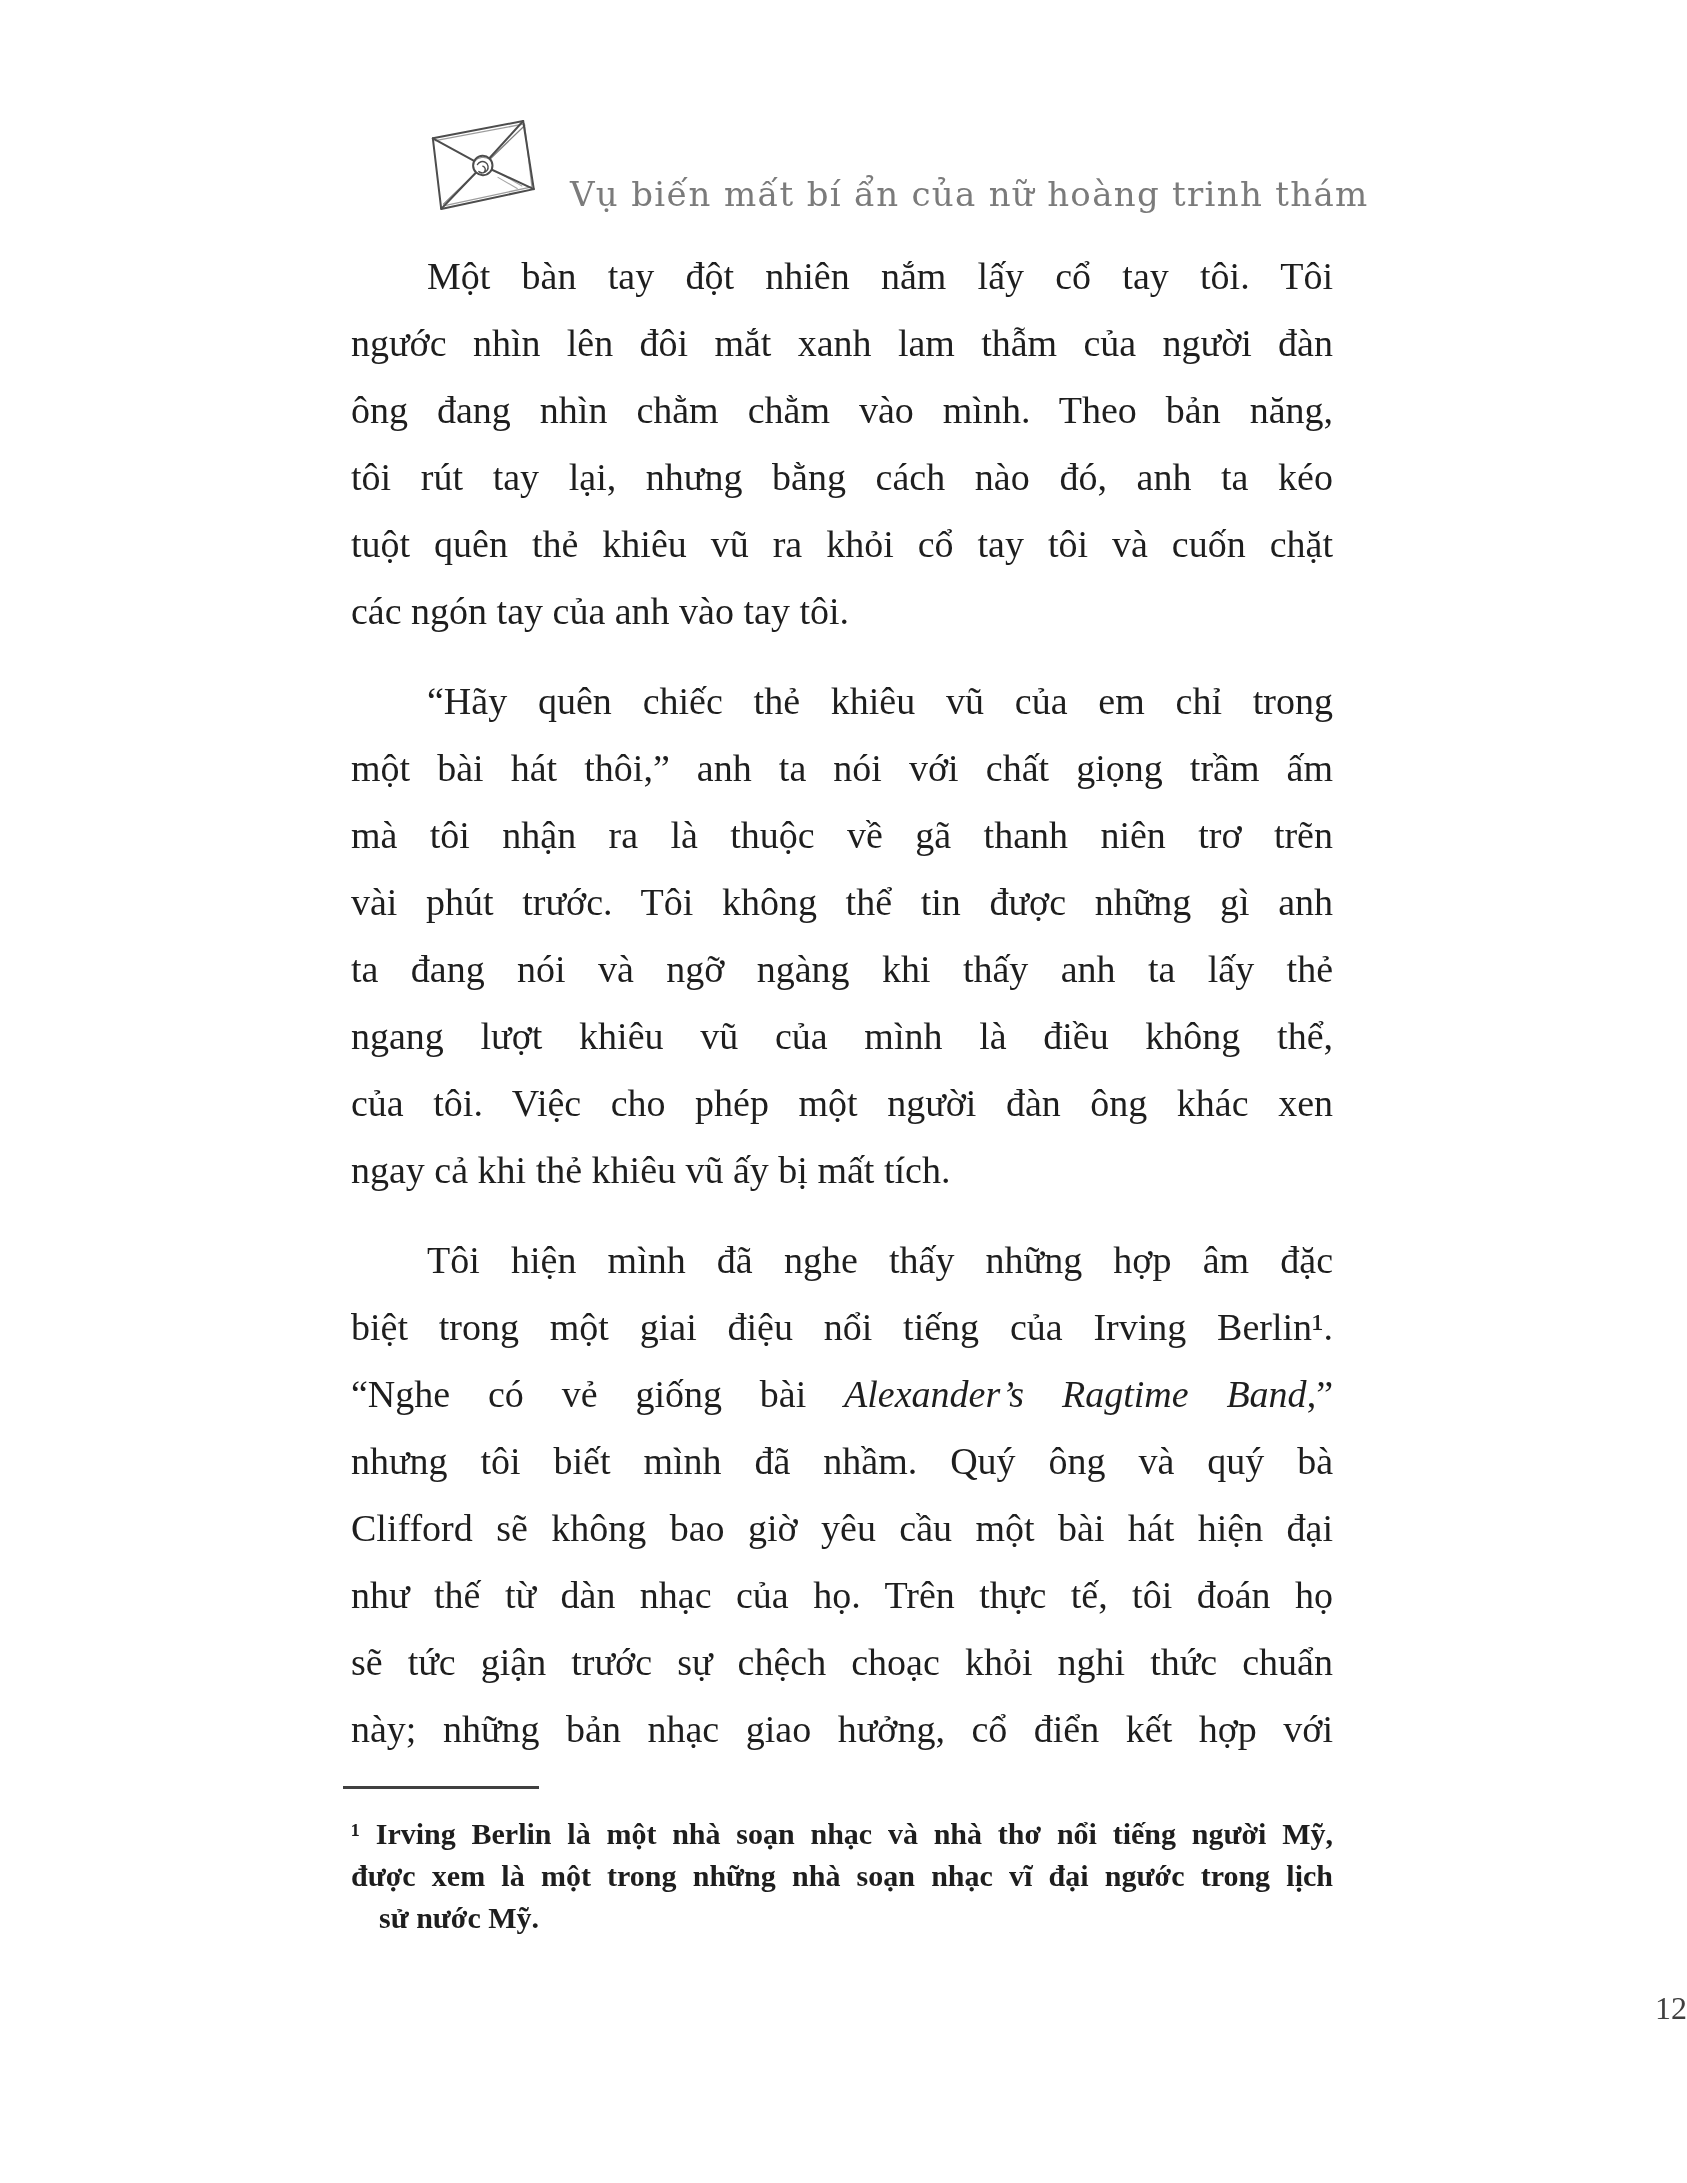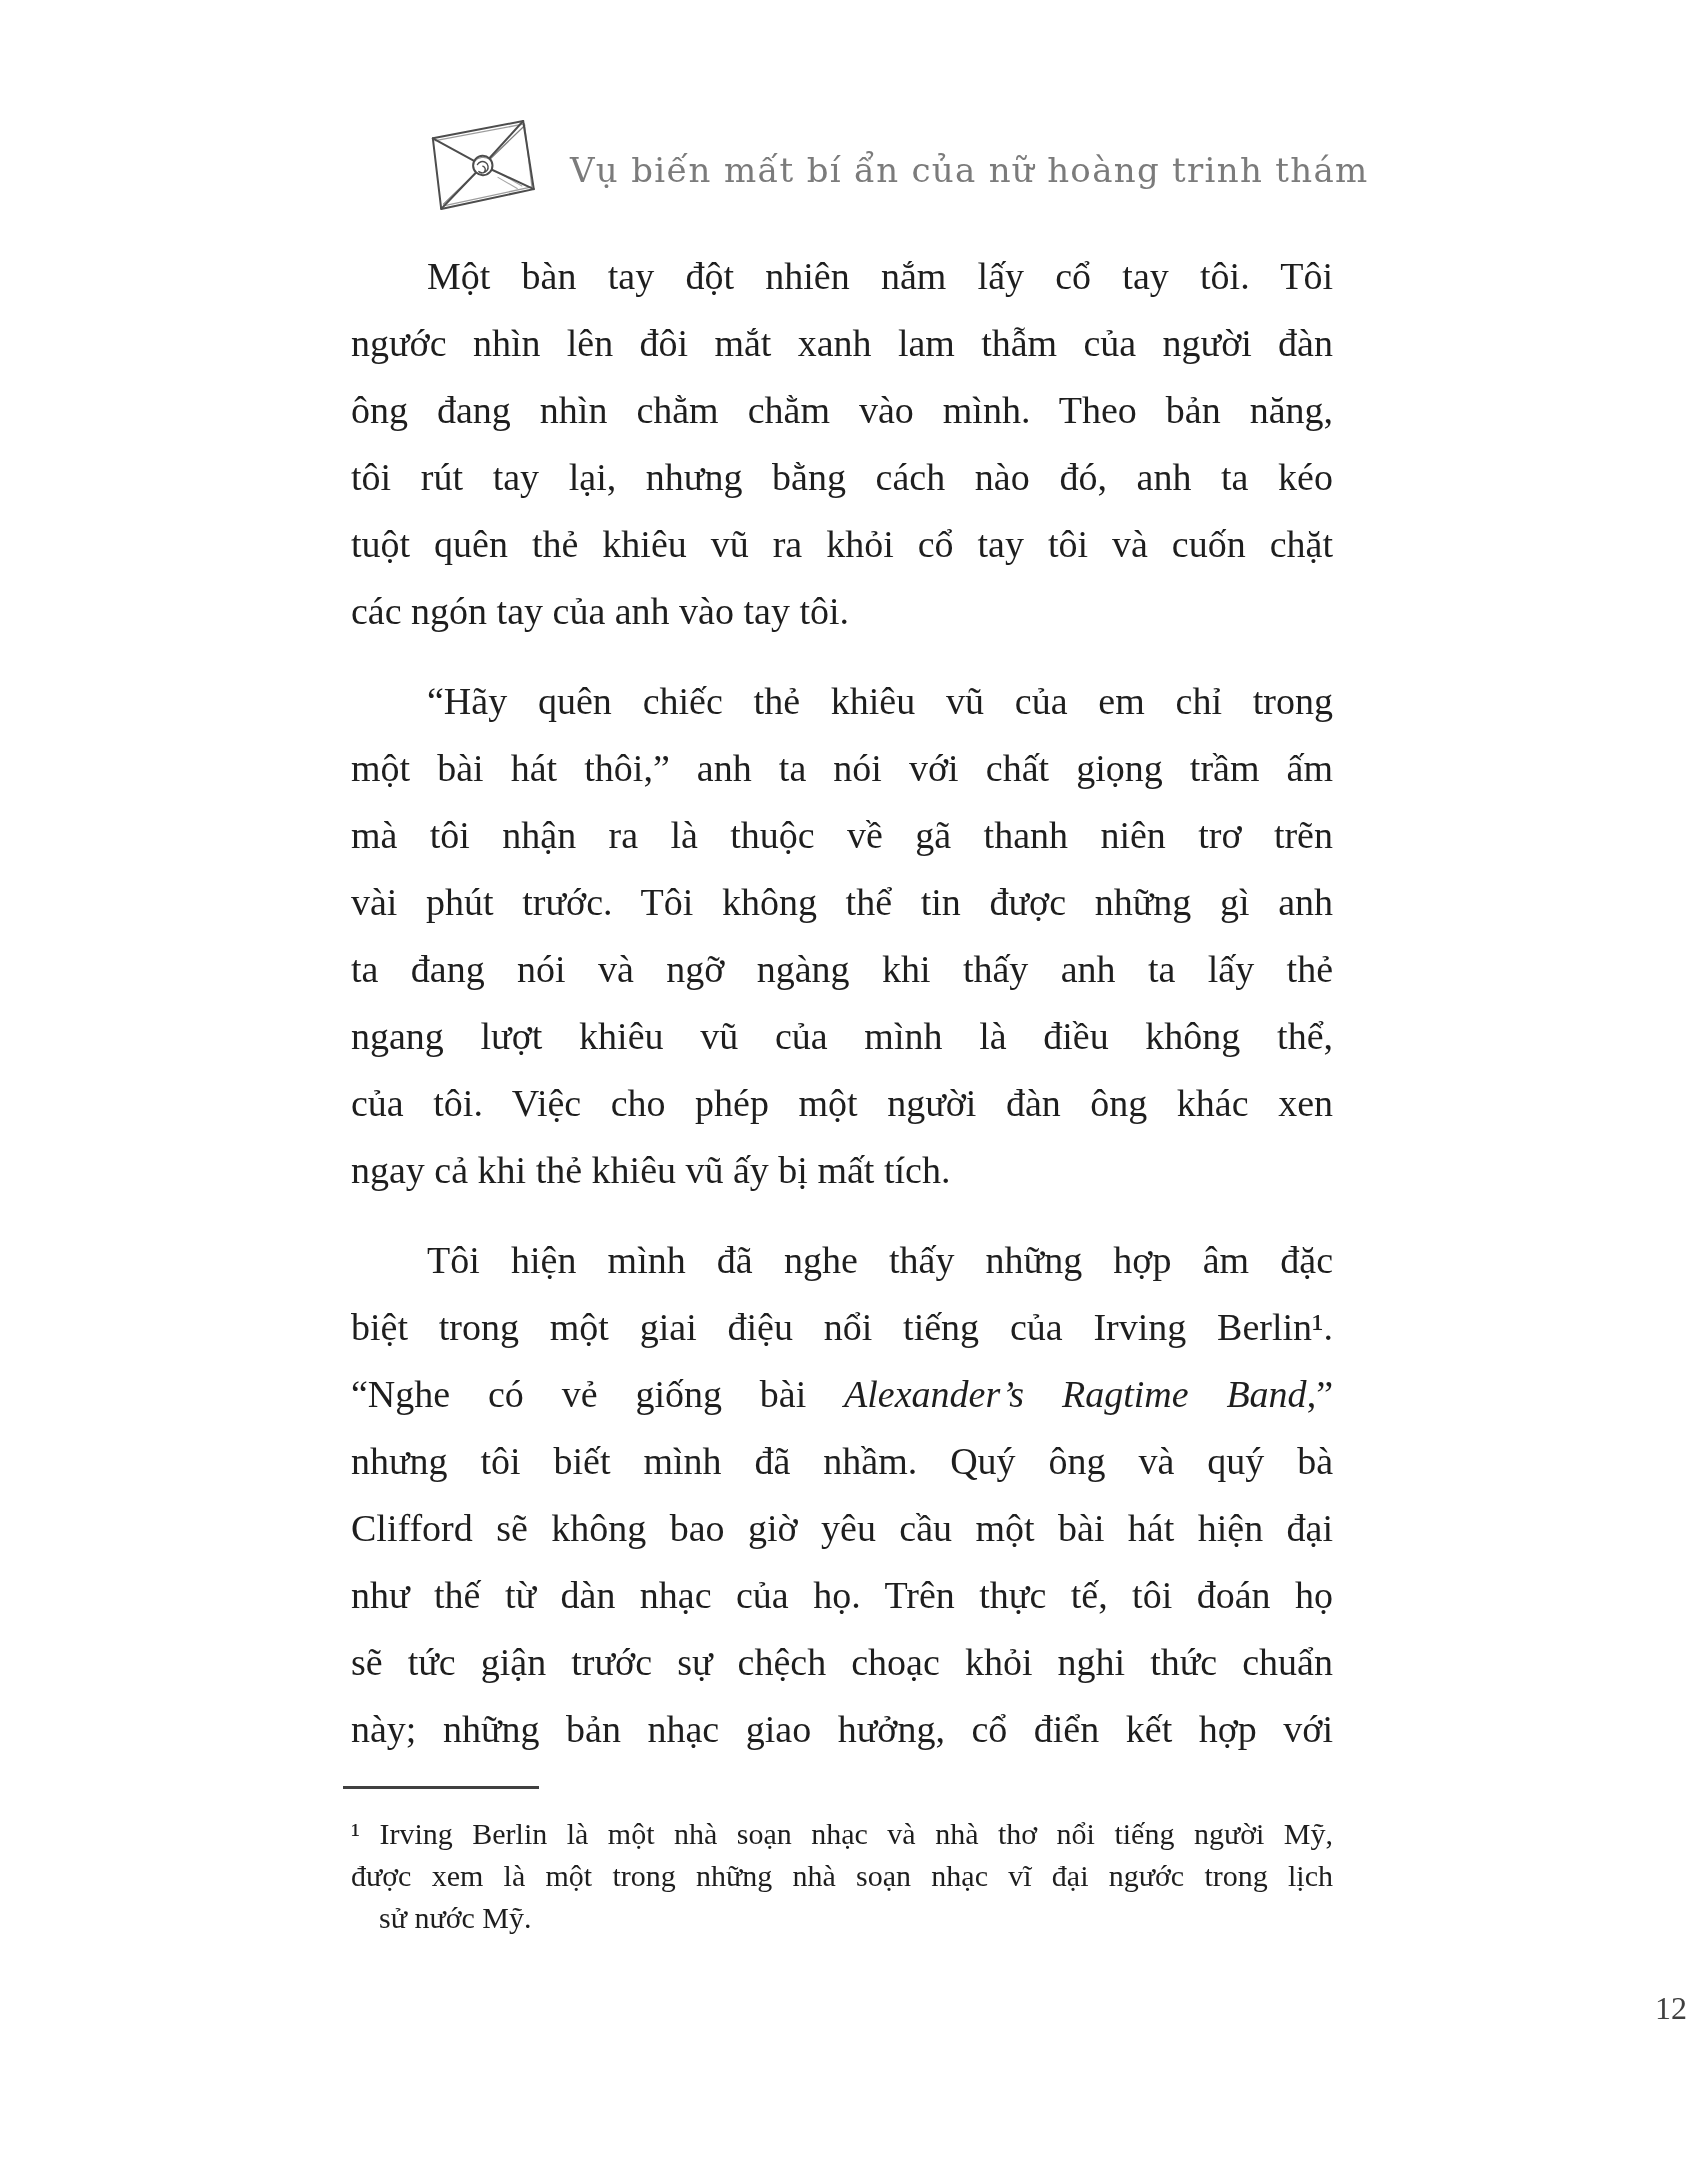--- a/index.html
+++ b/index.html
@@ -7,21 +7,21 @@
     position:relative;
     width:1687px;height:2183px;
     background:#ffffff;
     font-family:"Liberation Serif", serif;
     color:#1e1e1e;
     overflow:hidden;
   }
   
   .header{
     position:absolute;left:422px;top:116px;
-    display:flex;align-items:center;gap:30px;
+    display:flex;align-items:flex-end;gap:30px;
   }
   .env-icon{width:118px;height:98px;transform:rotate(-2deg);}
   .running-title{
     font-family:"DejaVu Serif", serif;
     font-size:34px;
     color:#7b7b7b;
     letter-spacing:1.3px;
     white-space:nowrap;
     padding-top:9.3px;
   }
@@ -46,20 +46,21 @@
   .ital{font-style:italic;}
   
   .fn-sep{
     width:196px;height:3.3px;background:#404040;
     margin:20px 0 0 -8px;border:none;
   }
   .footnote{
     margin-top:24px;
     font-size:30px;line-height:42px;
     width:982px;
+    font-weight:bold;
   }
   .fline{
     text-align:justify;
     -moz-text-align-last:justify;
     text-align-last:justify;
   }
   .fline.last{
     -moz-text-align-last:left;
     text-align-last:left;
     margin-left:28px;

